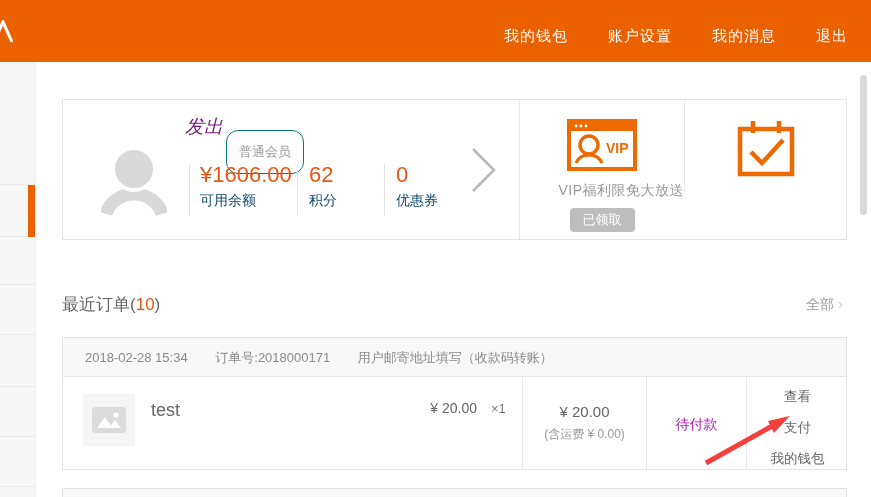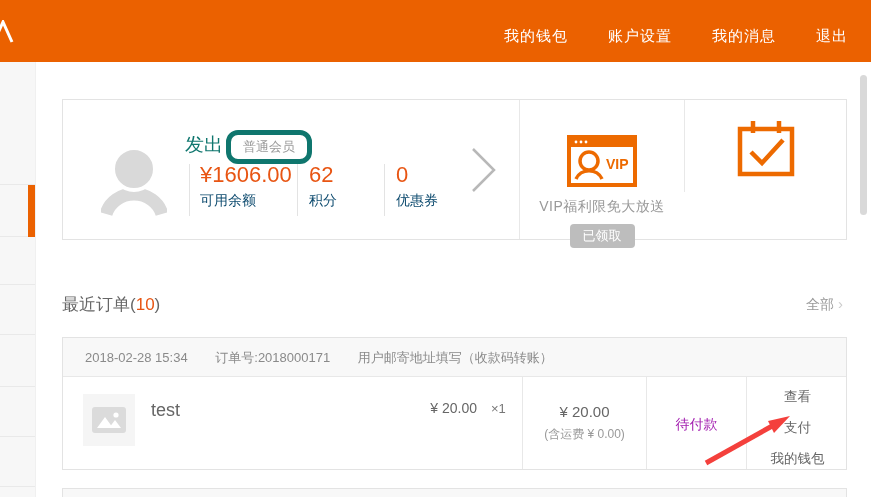--- a/index.html
+++ b/index.html
@@ -17,34 +17,34 @@
   
   .sidebar { position:absolute; left:0; top:62px; width:36px; height:435px; background:#F7F7F7;
              border-right:1px solid #F0F0F0; }
   .sb-item { border-bottom:1px solid #E9E9E9; }
   .sb-active-bar { position:absolute; right:0; top:123px; width:7px; height:52px; background:#EB6100; }
 
   
   .user-card { position:absolute; left:62px; top:99px; width:785px; height:141px;
                border:1px solid #E3E3E3; background:#fff; }
   .avatar { position:absolute; left:38px; top:44px; width:66px; height:73px; }
-  .username { position:absolute; left:122px; top:32px; font-size:19px; color:#0f766e; }
+  .username { position:absolute; left:122px; top:14px; font-size:19px; color:#701a75;font-style:italic; }
   .member-badge { position:absolute; left:163px; top:30px; font-size:13px; color:#999;
-                  border:5px solid #0f766e; border-radius:12px; padding:3px 12px; background:#fff; }
+                  border:1px solid #0f766e; border-radius:12px; padding:12px 12px; background:#fff; }
   .stat-divider { position:absolute; top:64px; width:1px; height:52px; background:#E3E3E3; }
   .stat-col { position:absolute; top:62px; }
   .stat-value { color:#E85513; font-size:22px; line-height:1.18; }
   .stat-value.wrap { width:100px; word-break:break-all; }
   .stat-label { color:#0c4a6e; font-size:14px; margin-top:4px; }
   .card-chevron { position:absolute; left:406px; top:46px; }
   .card-vdiv-1 { position:absolute; left:456px; top:0; width:1px; height:139px; background:#E8E8E8; }
   .card-vdiv-2 { position:absolute; left:621px; top:0; width:1px; height:92px; background:#E8E8E8; }
-  .vip-promo { position:absolute; left:457px; top:16px; width:164px; height:139px; text-align:center; cursor:pointer; }
+  .vip-promo { position:absolute; left:457px; top:0; width:164px; height:139px; text-align:center; cursor:pointer; }
   .vip-icon { margin-top:19px; }
-  .vip-title { font-size:14px; color:#999; margin-top:7px; letter-spacing:0.5px; }
+  .vip-title { font-size:14px; color:#999; margin-top:7px; letter-spacing:0.5px;text-align:right; }
   .claimed-badge { display:inline-block; margin-top:8px; background:#BDBDBD; color:#fff;
                    font-size:13px; padding:3px 13px; border-radius:4px; }
   .calendar-wrap { position:absolute; left:674px; top:19px; cursor:pointer; }
 
   
   .scroll-thumb { position:absolute; left:860px; top:75px; width:7px; height:140px;
                   background:#D9D9D9; border-radius:4px; }
 
   
   .orders-head { position:absolute; left:62px; top:293px; width:785px; height:22px; }

